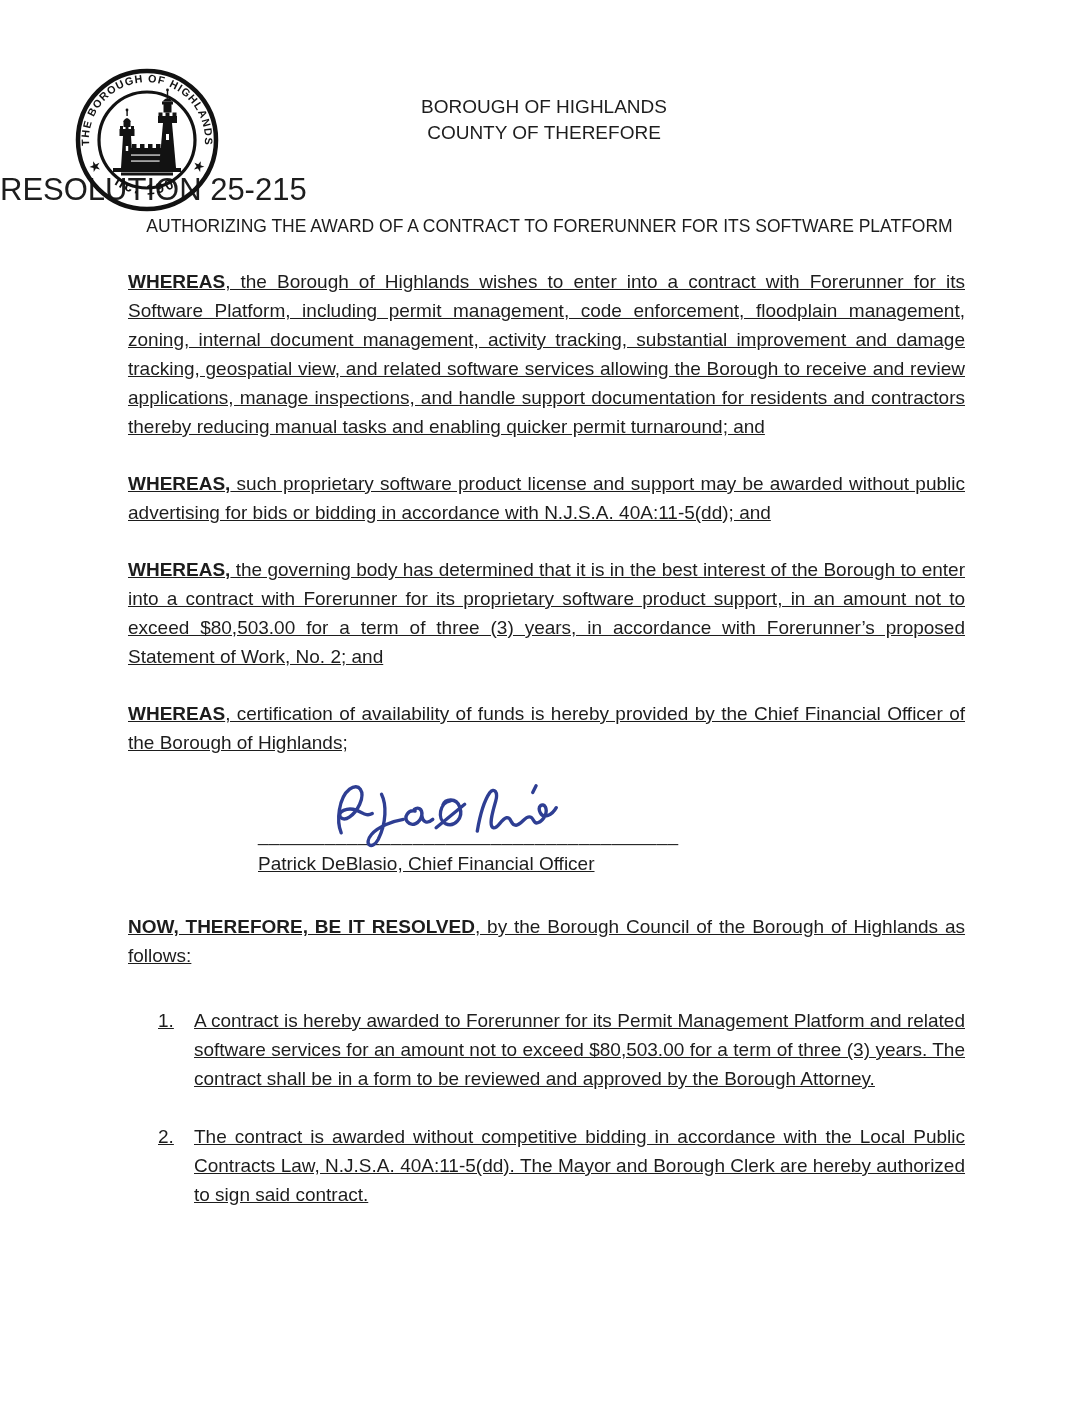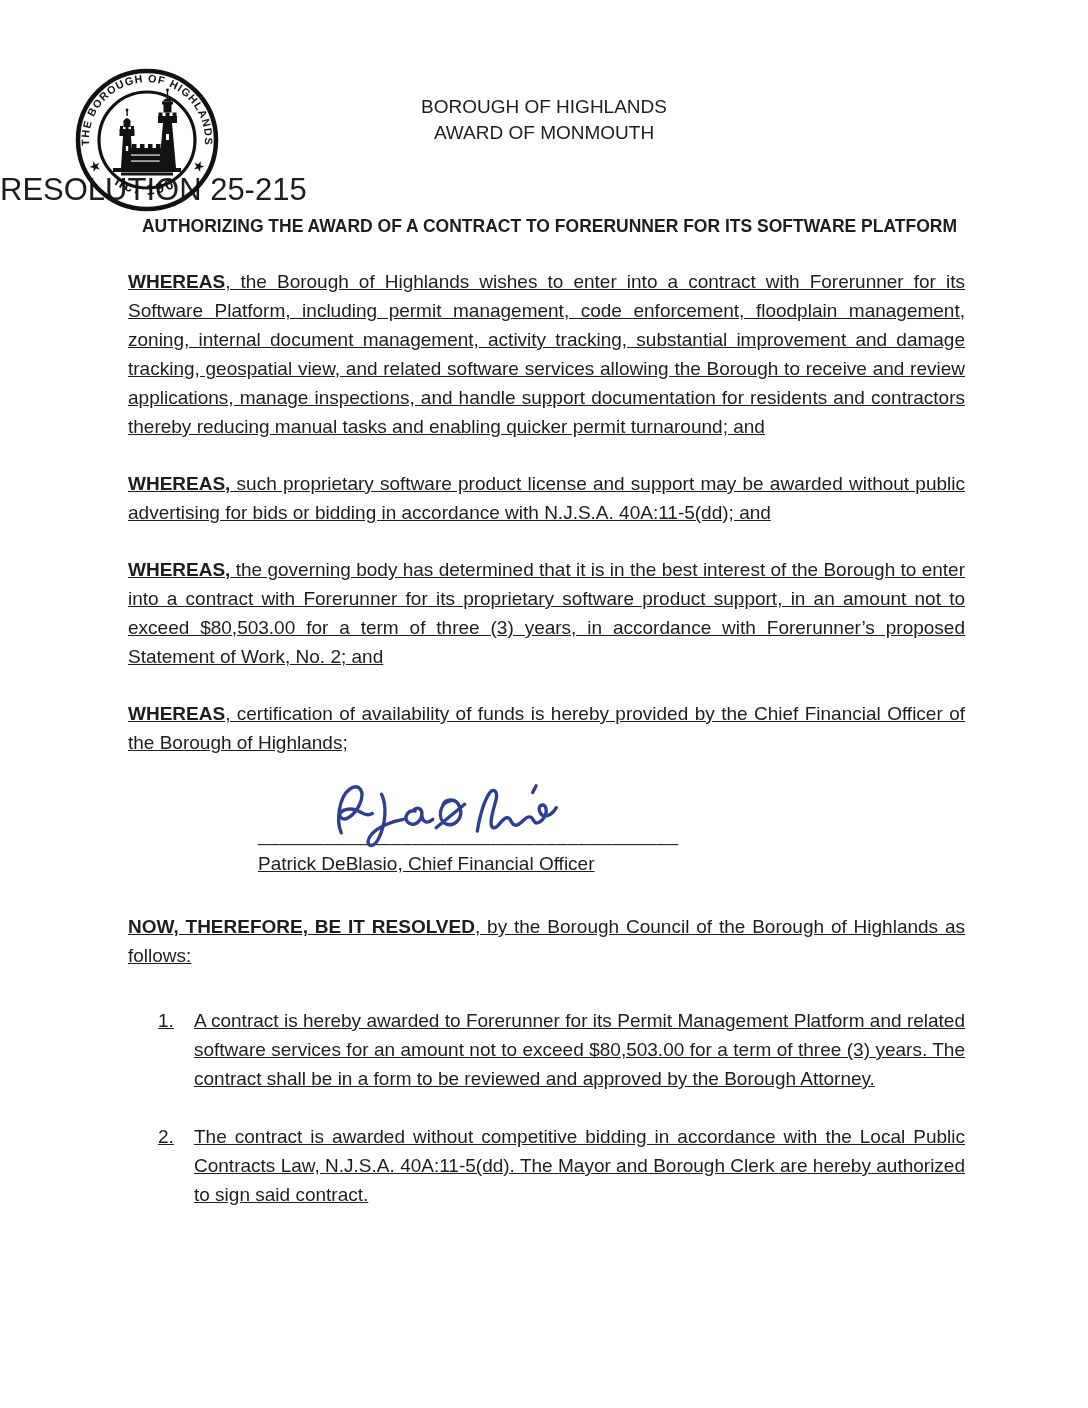--- a/index.html
+++ b/index.html
@@ -28,21 +28,21 @@
   }
   .title {
     text-align: left;
     font-size: 31px;
     font-weight: normal;
     margin: 26px 0 0 0;
   }
   .subtitle {
     text-align: center;
     font-size: 17.5px;
-    font-weight: bold;
+    font-weight: normal;
     margin: 8px 0 0 0;
     padding-left: 11px;
   }
   .body-col { padding: 0 123px 0 128px; text-decoration: underline; }
   .para {
     text-align: justify;
     font-size: 19px;
     line-height: 29px;
     margin: 28px 0 0 0;
   }
@@ -142,21 +142,21 @@
       <path d="M 89.5,35.5 Q 94.5,28.5 99.5,35.5 Z"></path>
       <rect x="93.8" y="25" width="1.4" height="4.5"></rect>
       <circle cx="94.5" cy="24" r="1.4"></circle>
       <rect x="93" y="68" width="3" height="6" fill="#ffffff"></rect>
       <rect x="52.8" y="80" width="2.4" height="5" fill="#ffffff"></rect>
     </g>
   </svg>
 
   <div class="header">
     <div>BOROUGH OF HIGHLANDS</div>
-    <div>AWARD OF MONMOUTH</div>
+    <div>COUNTY OF THEREFORE</div>
   </div>
 
   <div class="title">RESOLUTION 25-215</div>
   <div class="subtitle">AUTHORIZING THE AWARD OF A CONTRACT TO FORERUNNER FOR ITS SOFTWARE PLATFORM</div>
 
   <div class="body-col">
 
     <p class="para first"><span class="b">WHEREAS</span><span>, the Borough of Highlands wishes to enter into a contract with Forerunner for its Software Platform, including permit management, code enforcement, floodplain management, zoning, internal document management, activity tracking, substantial improvement and damage tracking, geospatial view, and related software services allowing the Borough to receive and review applications, manage inspections, and handle support documentation for residents and contractors thereby reducing manual tasks and enabling quicker permit turnaround; and</span></p>
     <p class="para"><span class="b">WHEREAS,</span><span> such proprietary software product license and support may be awarded without public advertising for bids or bidding in accordance with </span><span class="u">N.J.S.A.</span><span> 40A:11-5(dd); and</span></p>
     <p class="para"><span class="b">WHEREAS,</span><span> the governing body has determined that it is in the best interest of the Borough to enter into a contract with Forerunner for its proprietary software product support, in an amount not to exceed $80,503.00 for a term of three (3) years, in accordance with Forerunner’s proposed Statement of Work, No. 2; and</span></p>

